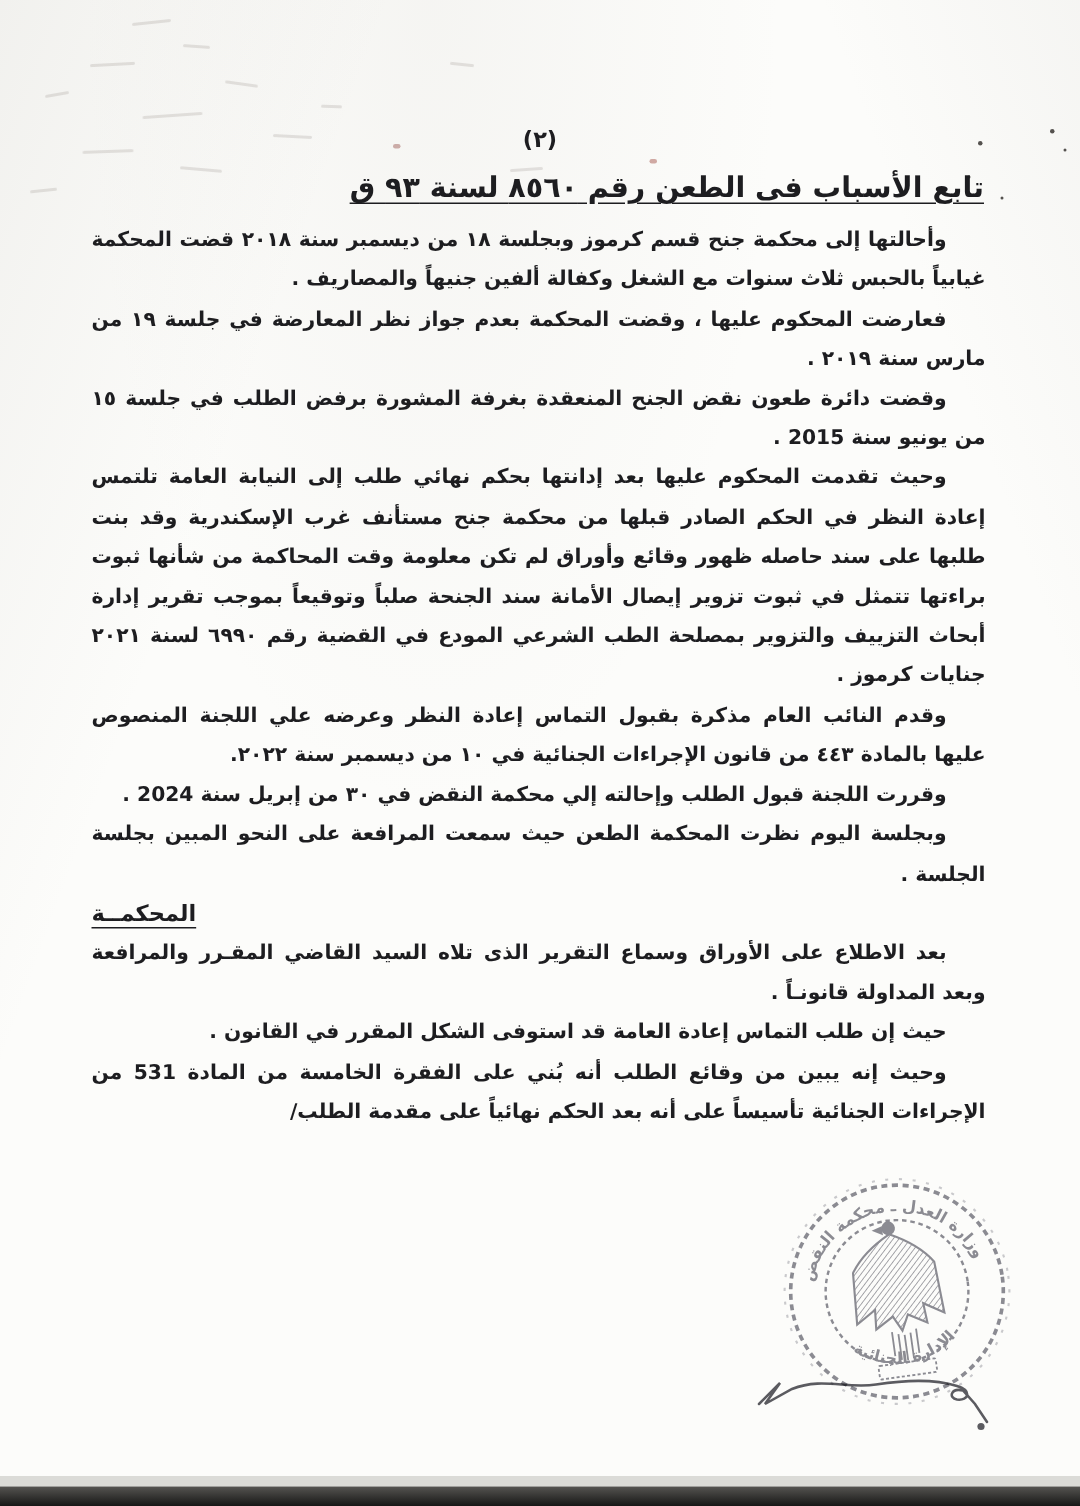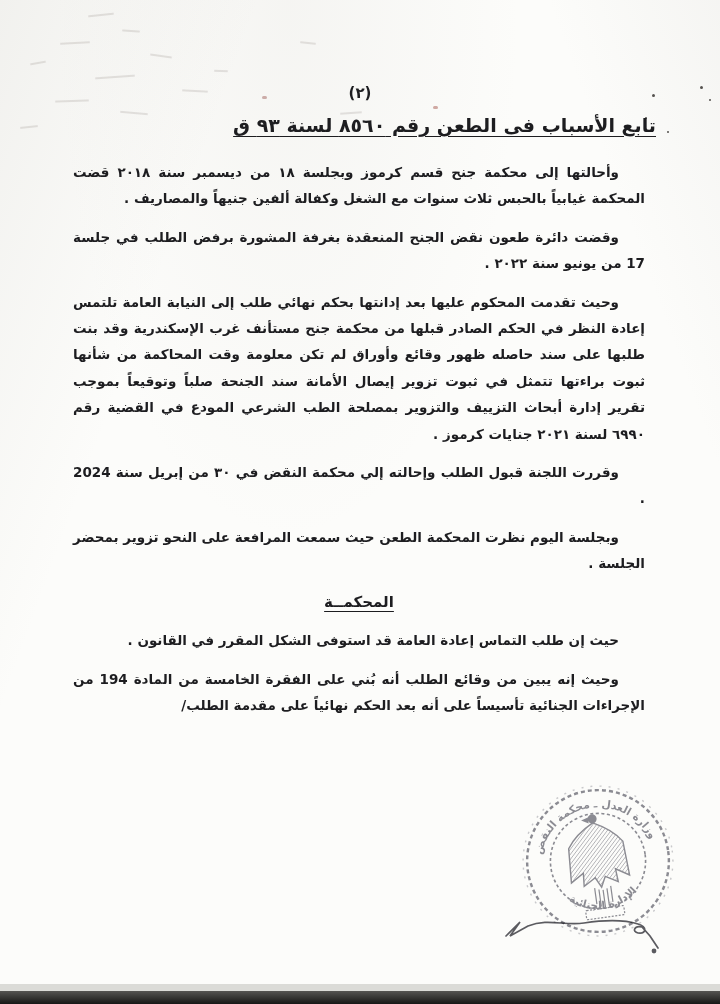--- a/index.html
+++ b/index.html
@@ -25,24 +25,24 @@
   .doc-header{
     position:absolute;top:114px;right:64px;
     direction:rtl;font-size:19px;font-weight:bold;
     text-decoration:underline;text-underline-offset:4px;
   }
   .content{
     position:absolute;top:147px;right:63px;width:596px;
     direction:rtl;text-align:justify;
     font-size:13.5px;font-weight:bold;line-height:26.4px;
   }
-  .content p{margin:12px;text-indent:26px;}
+  .content p{margin:0;text-indent:26px;}
   .content h2{
     margin:0;font-size:15px;font-weight:bold;line-height:26.4px;
-    text-align:center;text-decoration:underline;text-underline-offset:4px;
+    text-align:left;text-decoration:underline;text-underline-offset:4px;
   }
   
   .smudge{position:absolute;height:2px;border-radius:2px;
     background:rgba(112,98,96,.17);filter:blur(.4px);display:block;}
   .speck{position:absolute;border-radius:50%;background:#55524f;display:block;}
   .rspeck{position:absolute;border-radius:2px;display:block;filter:blur(.3px);}
   
   .stamp{position:absolute;left:517px;top:780px;width:162px;height:162px;
     opacity:.82;mix-blend-mode:multiply;}
   .signature{position:absolute;left:498px;top:906px;width:180px;height:52px;
@@ -80,27 +80,30 @@
     <i class="speck" style="left:645px;top:117px;width:2px;height:2px"></i>
     <i class="speck" style="left:667px;top:131px;width:2px;height:2px"></i>
   </span>
 
   <div class="page-number">(٢)</div>
 
   <div class="doc-header" lang="ar">تابع الأسباب فى الطعن رقم ٨٥٦٠ لسنة ٩٣ ق</div>
 
   <div class="content" lang="ar">
     <p>وأحالتها إلى محكمة جنح قسم كرموز وبجلسة ١٨ من ديسمبر سنة ٢٠١٨ قضت المحكمة غيابياً بالحبس ثلاث سنوات مع الشغل وكفالة ألفين جنيهاً والمصاريف .</p>
-    <p>وقضت دائرة طعون نقض الجنح المنعقدة بغرفة المشورة برفض الطلب في جلسة 17 من يونيو سنة ٢٠٢٢ .</p>
+    <p>فعارضت المحكوم عليها ، وقضت المحكمة بعدم جواز نظر المعارضة في جلسة ١٩ من مارس سنة ٢٠١٩ .</p>
+    <p>وقضت دائرة طعون نقض الجنح المنعقدة بغرفة المشورة برفض الطلب في جلسة ١٥ من يونيو سنة 2015 .</p>
     <p>وحيث تقدمت المحكوم عليها بعد إدانتها بحكم نهائي طلب إلى النيابة العامة تلتمس إعادة النظر في الحكم الصادر قبلها من محكمة جنح مستأنف غرب الإسكندرية وقد بنت طلبها على سند حاصله ظهور وقائع وأوراق لم تكن معلومة وقت المحاكمة من شأنها ثبوت براءتها تتمثل في ثبوت تزوير إيصال الأمانة سند الجنحة صلباً وتوقيعاً بموجب تقرير إدارة أبحاث التزييف والتزوير بمصلحة الطب الشرعي المودع في القضية رقم ٦٩٩٠ لسنة ٢٠٢١ جنايات كرموز .</p>
+    <p>وقدم النائب العام مذكرة بقبول التماس إعادة النظر وعرضه علي اللجنة المنصوص عليها بالمادة ٤٤٣ من قانون الإجراءات الجنائية في ١٠ من ديسمبر سنة ٢٠٢٢.</p>
     <p>وقررت اللجنة قبول الطلب وإحالته إلي محكمة النقض في ٣٠ من إبريل سنة 2024 .</p>
-    <p>وبجلسة اليوم نظرت المحكمة الطعن حيث سمعت المرافعة على النحو تزوير بمحضر الجلسة .</p>
+    <p>وبجلسة اليوم نظرت المحكمة الطعن حيث سمعت المرافعة على النحو المبين بجلسة الجلسة .</p>
     <h2>المحكمــة</h2>
+    <p>بعد الاطلاع على الأوراق وسماع التقرير الذى تلاه السيد القاضي المقـرر والمرافعة وبعد المداولة قانونـاً .</p>
     <p>حيث إن طلب التماس إعادة العامة قد استوفى الشكل المقرر في القانون .</p>
-    <p>وحيث إنه يبين من وقائع الطلب أنه بُني على الفقرة الخامسة من المادة 194 من الإجراءات الجنائية تأسيساً على أنه بعد الحكم نهائياً على مقدمة الطلب/</p>
+    <p>وحيث إنه يبين من وقائع الطلب أنه بُني على الفقرة الخامسة من المادة 531 من الإجراءات الجنائية تأسيساً على أنه بعد الحكم نهائياً على مقدمة الطلب/</p>
   </div>
 
   
   <svg class="stamp" viewBox="0 0 160 160">
     <defs>
       <pattern id="hatch" width="3" height="3" patternUnits="userSpaceOnUse" patternTransform="rotate(45)">
         <line x1="0" y1="0" x2="0" y2="3" stroke="#74747e" stroke-width="1"></line>
       </pattern>
     </defs>
     <g transform="rotate(-8 80 80)">

